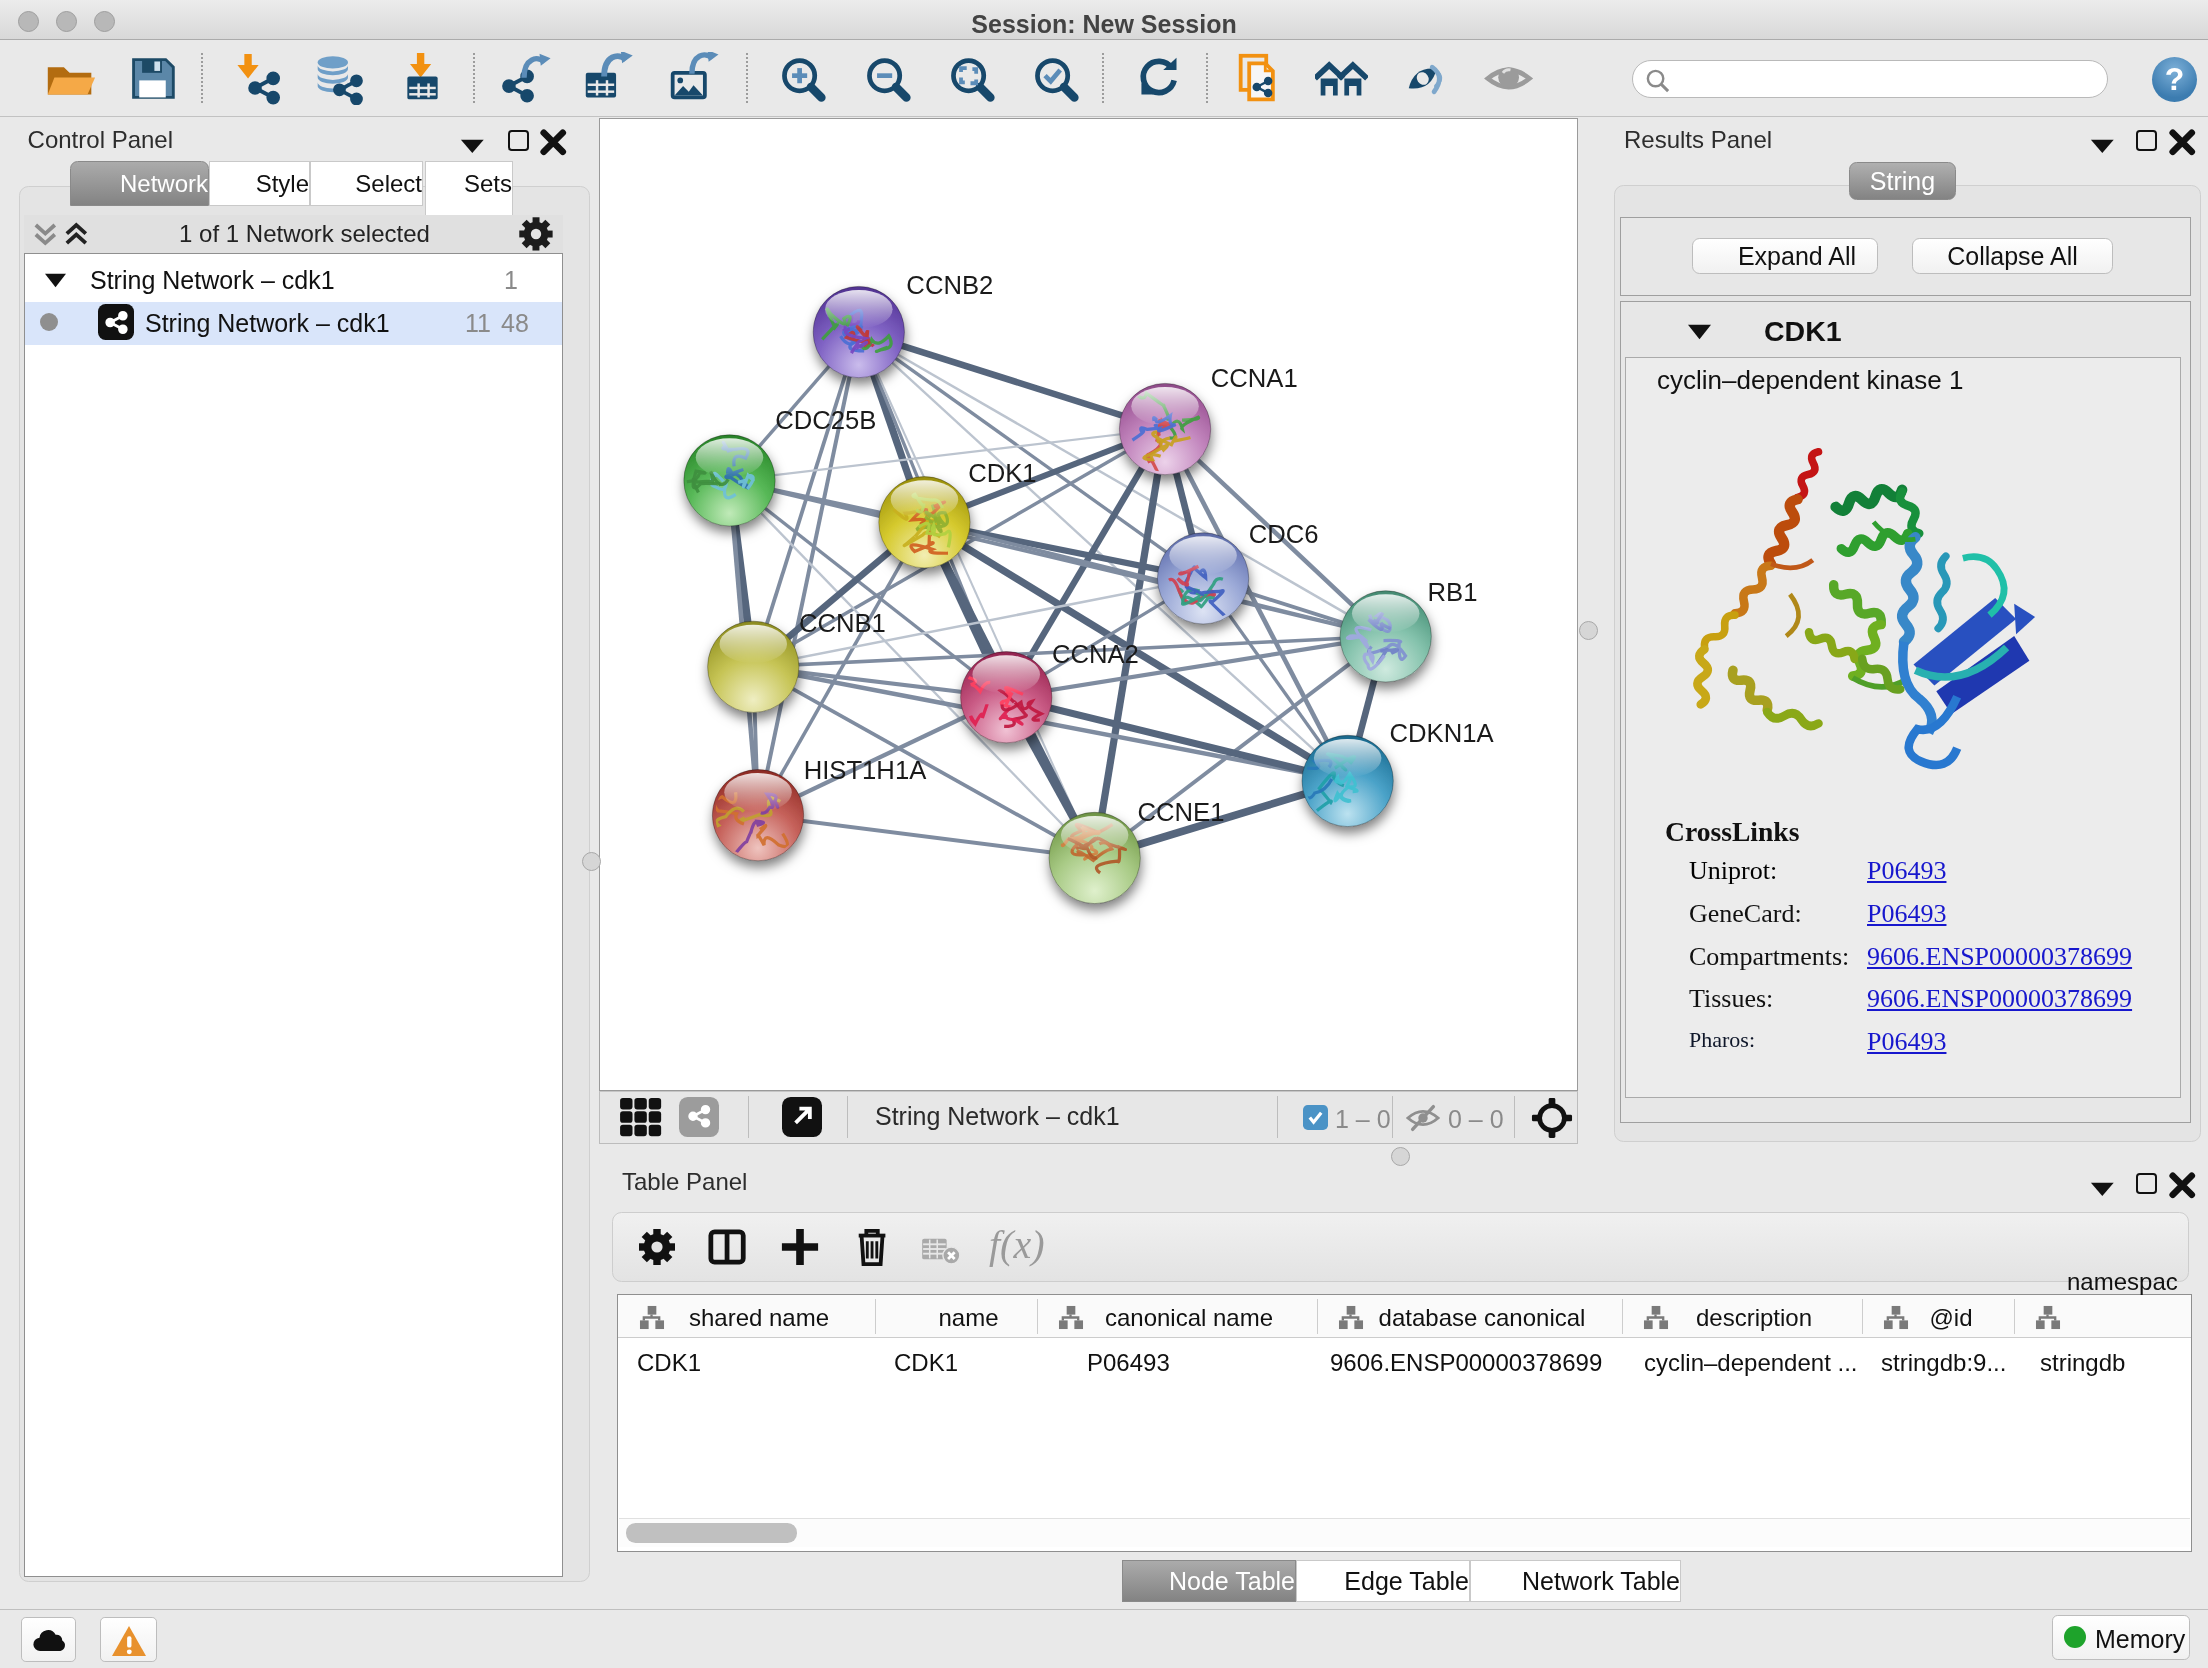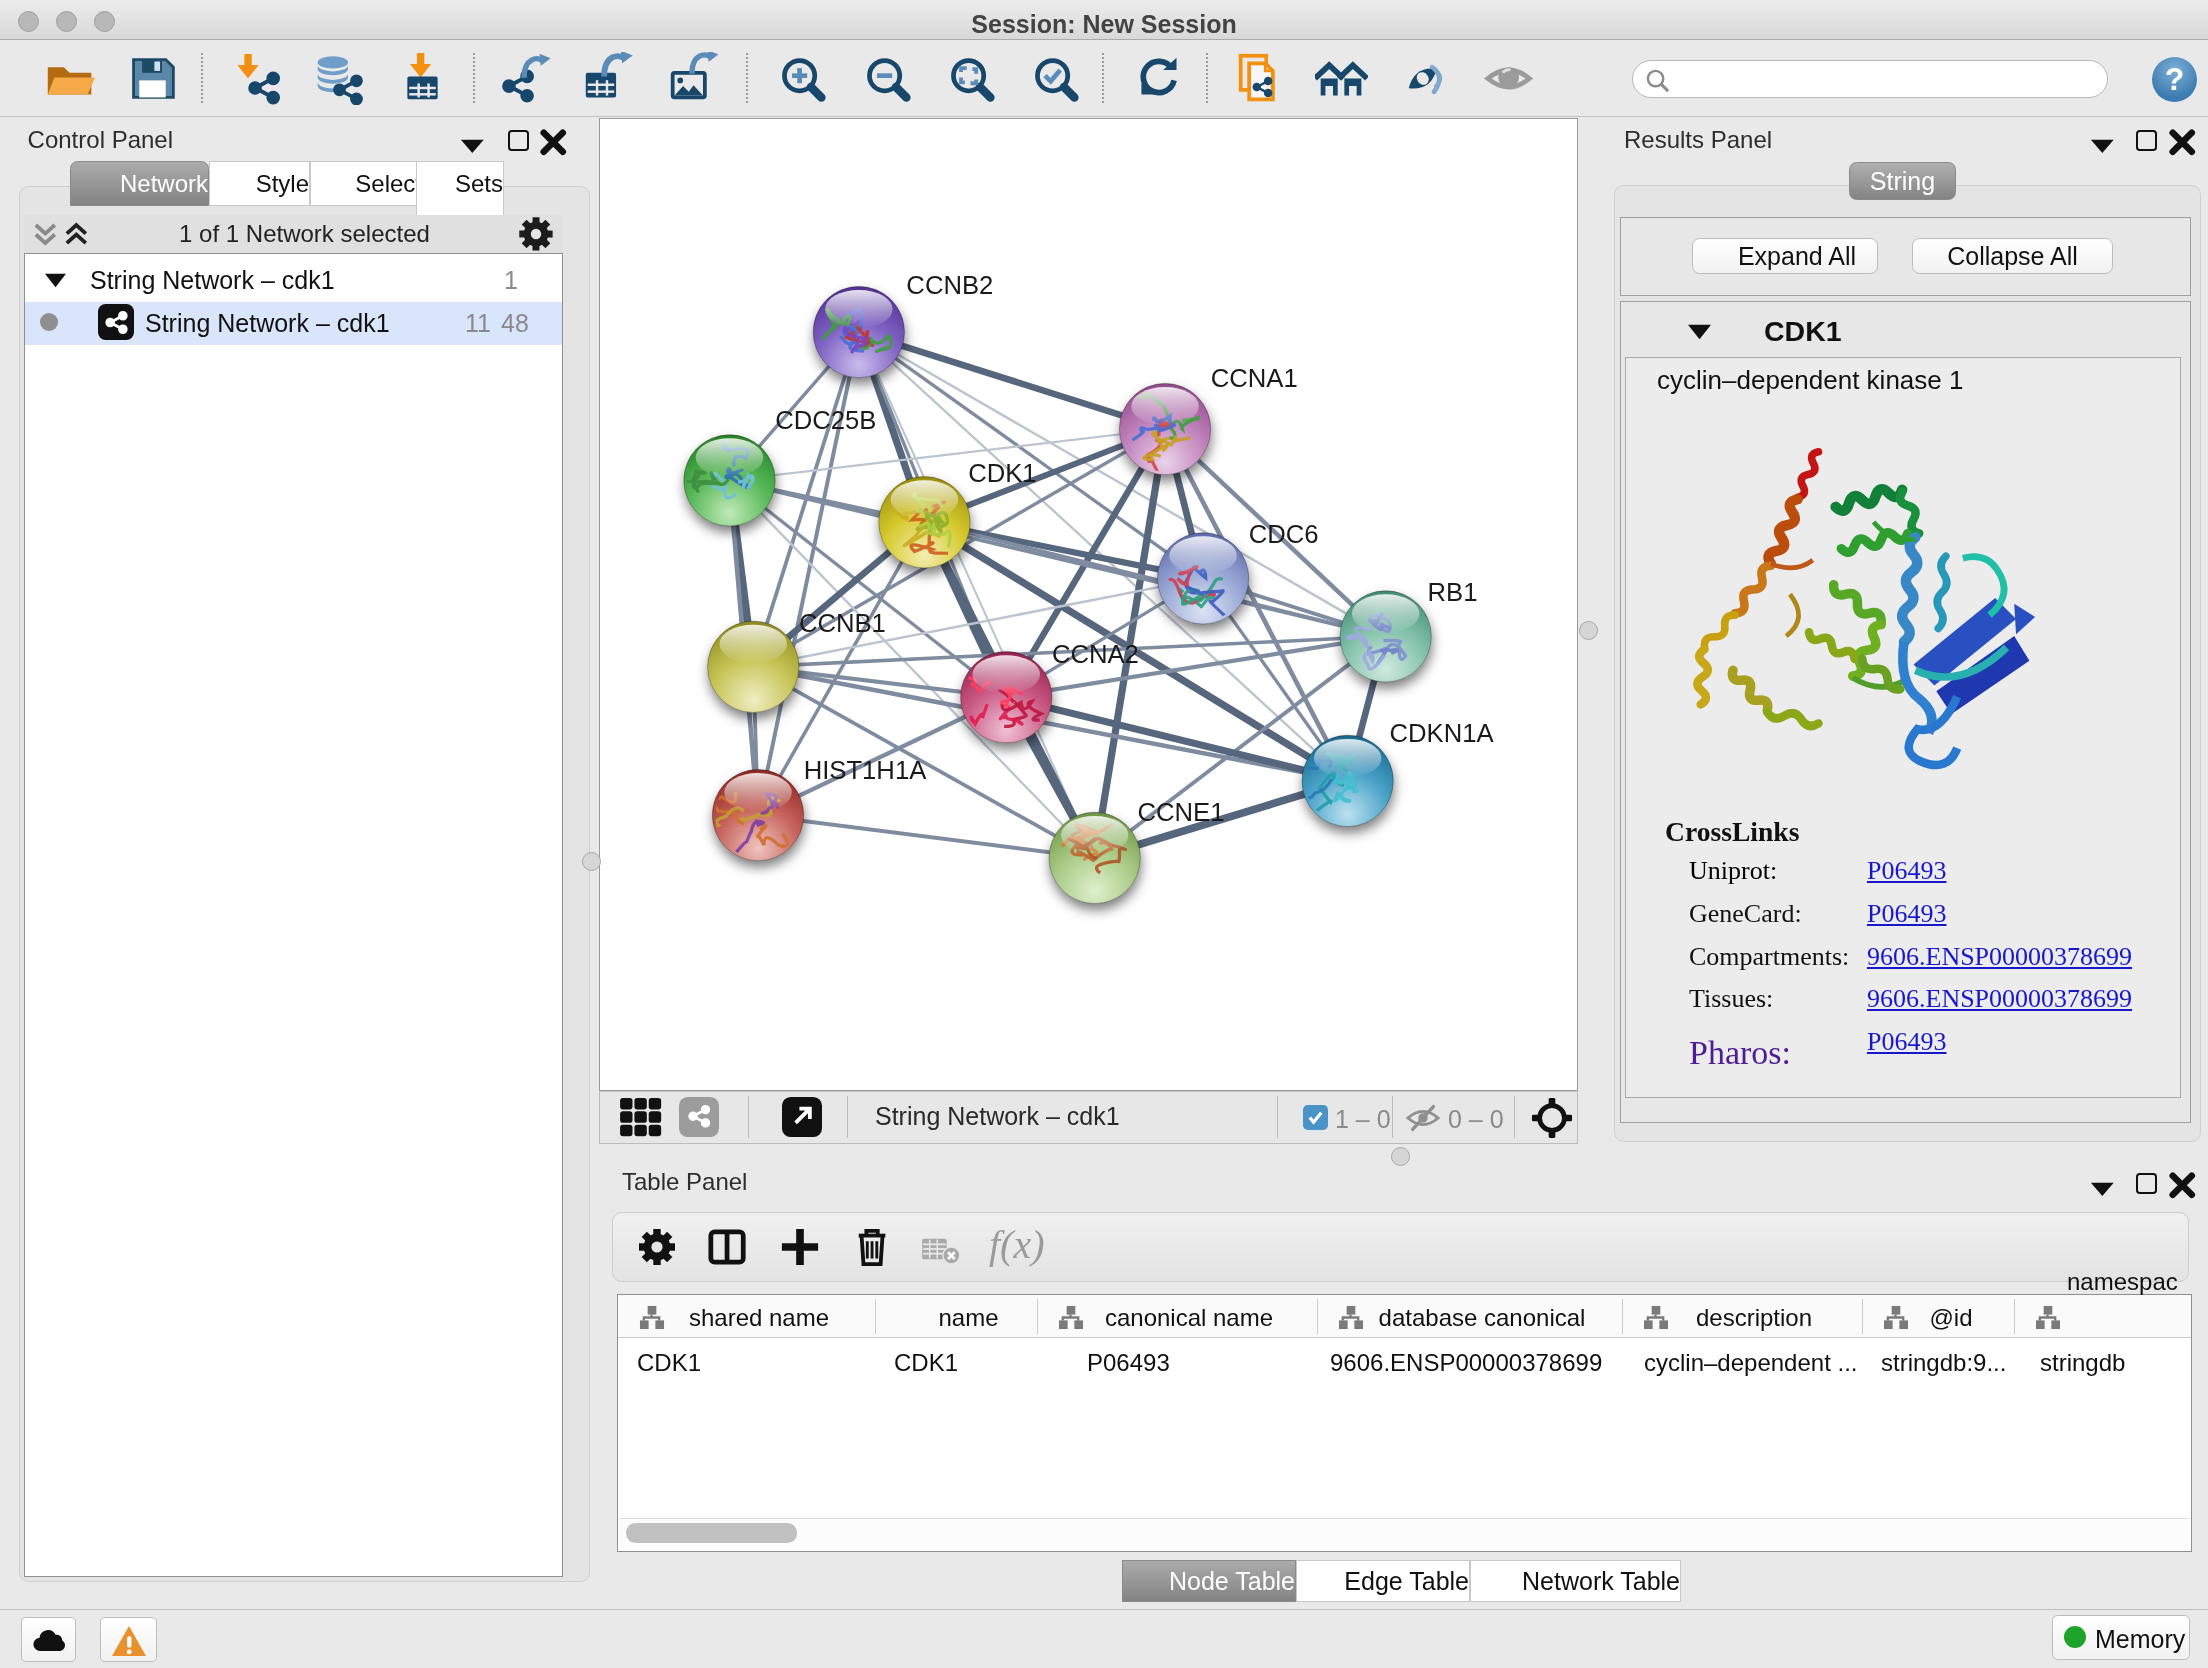--- a/index.html
+++ b/index.html
@@ -174,21 +174,21 @@
     <path d="M2 6 L26 6 L14 20 Z" fill="#111"></path>
   </svg>
 <div class="abs" style="left:508px;top:130px;width:21px;height:21px;border:2.9px solid #111;border-radius:3.8px;"></div>
 <svg class="abs" style="left:539px;top:128px;" width="28.5" height="28.5" viewBox="0 0 30 30">
     <path d="M5 5 L25 25 M25 5 L5 25" stroke="#111" stroke-width="7" stroke-linecap="round"></path>
   </svg>
 <div class="abs cpanel"></div>
 <div class="abs tab tabsel" style="left:70px;top:161px;width:139px;height:45px;line-height:43px;border-radius:7.6px 7.6px 0 0;">Network</div>
 <div class="abs tab tabun" style="left:209px;top:161px;width:101px;height:45px;line-height:43px;">Style</div>
 <div class="abs tab tabun" style="left:310px;top:161px;width:113px;height:45px;line-height:43px;">Select</div>
-<div class="abs tab tabun" style="left:416px;top:161px;width:88px;height:62px;line-height:43px;">Sets</div>
+<div class="abs tab tabun" style="left:425px;top:161px;width:88px;height:62px;line-height:43px;">Sets</div>
 <div class="abs" style="left:24px;top:215px;width:539px;height:38px;background:#e0e0e0;"></div>
 <svg class="abs" style="left:32px;top:222px;" width="28.5" height="25" viewBox="0 0 30 26">
     <path d="M4 3 l10 9 10 -9 M4 13 l10 9 10 -9" stroke="#8a8a8a" stroke-width="4" fill="none"></path>
   </svg>
 <svg class="abs" style="left:63px;top:222px;" width="28.5" height="25" viewBox="0 0 30 26">
     <path d="M4 22 l10 -9 10 9 M4 12 l10 -9 10 9" stroke="#222" stroke-width="4" fill="none"></path>
   </svg>
 <div class="abs" style="left:105px;top:220px;width:399px;text-align:center;font-size:24px;color:#222;">1 of 1 Network selected</div>
 <svg class="abs" style="left:514px;top:215px;" width="44" height="38" viewBox="0 0 46 40">
     <circle cx="23.000000" cy="20.000000" r="13.000000" fill="#1c1c1c"></circle>
@@ -603,21 +603,21 @@
   </svg>
 <div class="abs serif" style="left:1665px;top:816px;font-size:27.6px;font-weight:bold;color:#111;">CrossLinks</div>
 <div class="abs serif" style="left:1689px;top:856px;font-size:26px;color:#000000;">Uniprot:</div>
 <div class="abs serif link" style="left:1867px;top:856px;font-size:26px;">P06493</div>
 <div class="abs serif" style="left:1689px;top:899px;font-size:26px;color:#111;">GeneCard:</div>
 <div class="abs serif link" style="left:1867px;top:899px;font-size:26px;">P06493</div>
 <div class="abs serif" style="left:1689px;top:942px;font-size:26px;color:#111;">Compartments:</div>
 <div class="abs serif link" style="left:1867px;top:942px;font-size:26px;">9606.ENSP00000378699</div>
 <div class="abs serif" style="left:1689px;top:984px;font-size:26px;color:#111;">Tissues:</div>
 <div class="abs serif link" style="left:1867px;top:984px;font-size:26px;">9606.ENSP00000378699</div>
-<div class="abs serif" style="left:1689px;top:1027px;font-size:34px;color:#4c1d95;margin-top:7px;">Pharos:</div>
+<div class="abs serif" style="left:1689px;top:1027px;font-size:22px;color:#0f172a;">Pharos:</div>
 <div class="abs serif link" style="left:1867px;top:1027px;font-size:26px;">P06493</div>
 <div class="abs ptitle" style="left:622px;top:1168px;">Table Panel</div>
 <svg class="abs" style="left:2089px;top:1177px;" width="28.5" height="23" viewBox="0 0 30 24">
     <path d="M2 6 L26 6 L14 20 Z" fill="#111"></path>
   </svg>
 <div class="abs" style="left:2136px;top:1173px;width:21px;height:21px;border:2.9px solid #111;border-radius:3.8px;"></div>
 <svg class="abs" style="left:2168px;top:1171px;" width="28.5" height="28.5" viewBox="0 0 30 30">
     <path d="M5 5 L25 25 M25 5 L5 25" stroke="#111" stroke-width="7" stroke-linecap="round"></path>
   </svg>
 <div class="abs" style="left:612px;top:1212px;width:1577px;height:70px;background:linear-gradient(#f0f0f0,#e3e3e3);border:1px solid #cdcdcd;border-radius:9.5px;"></div>

